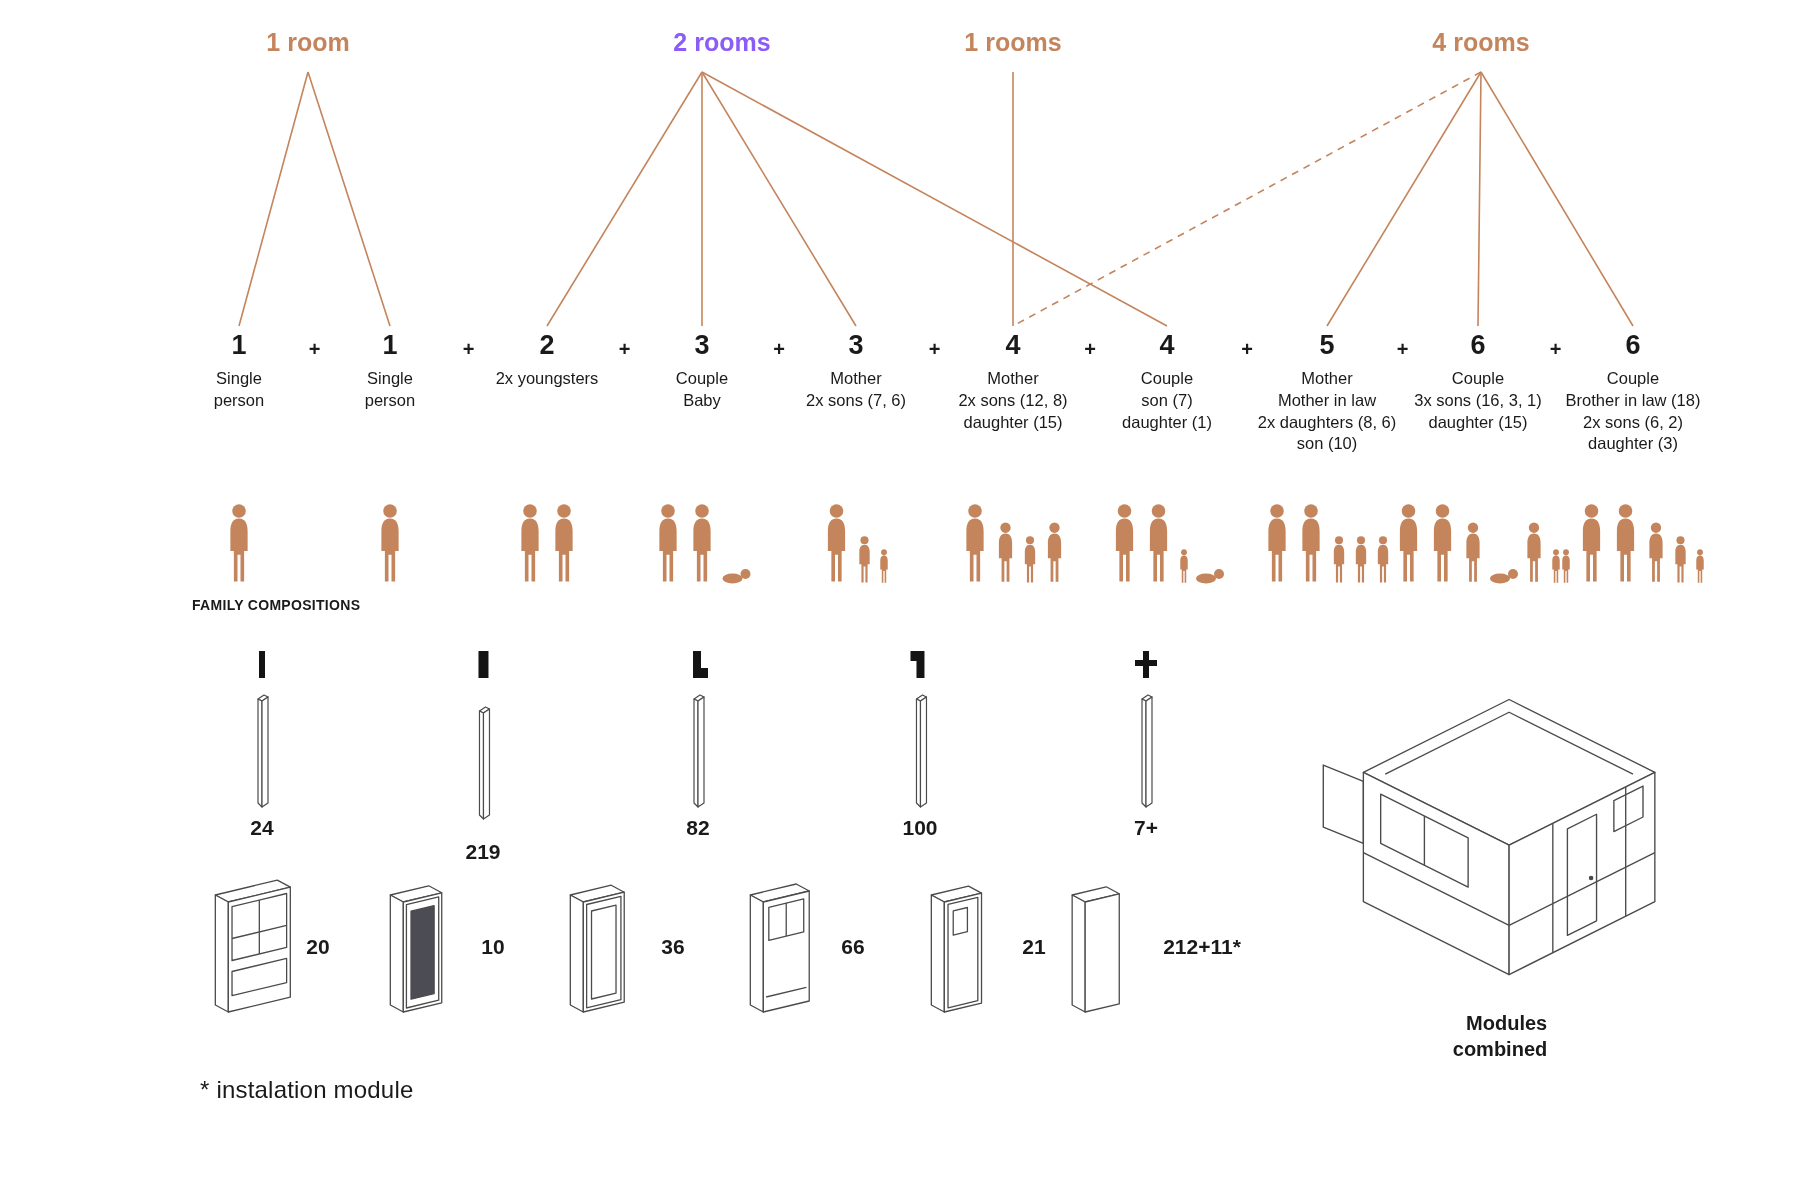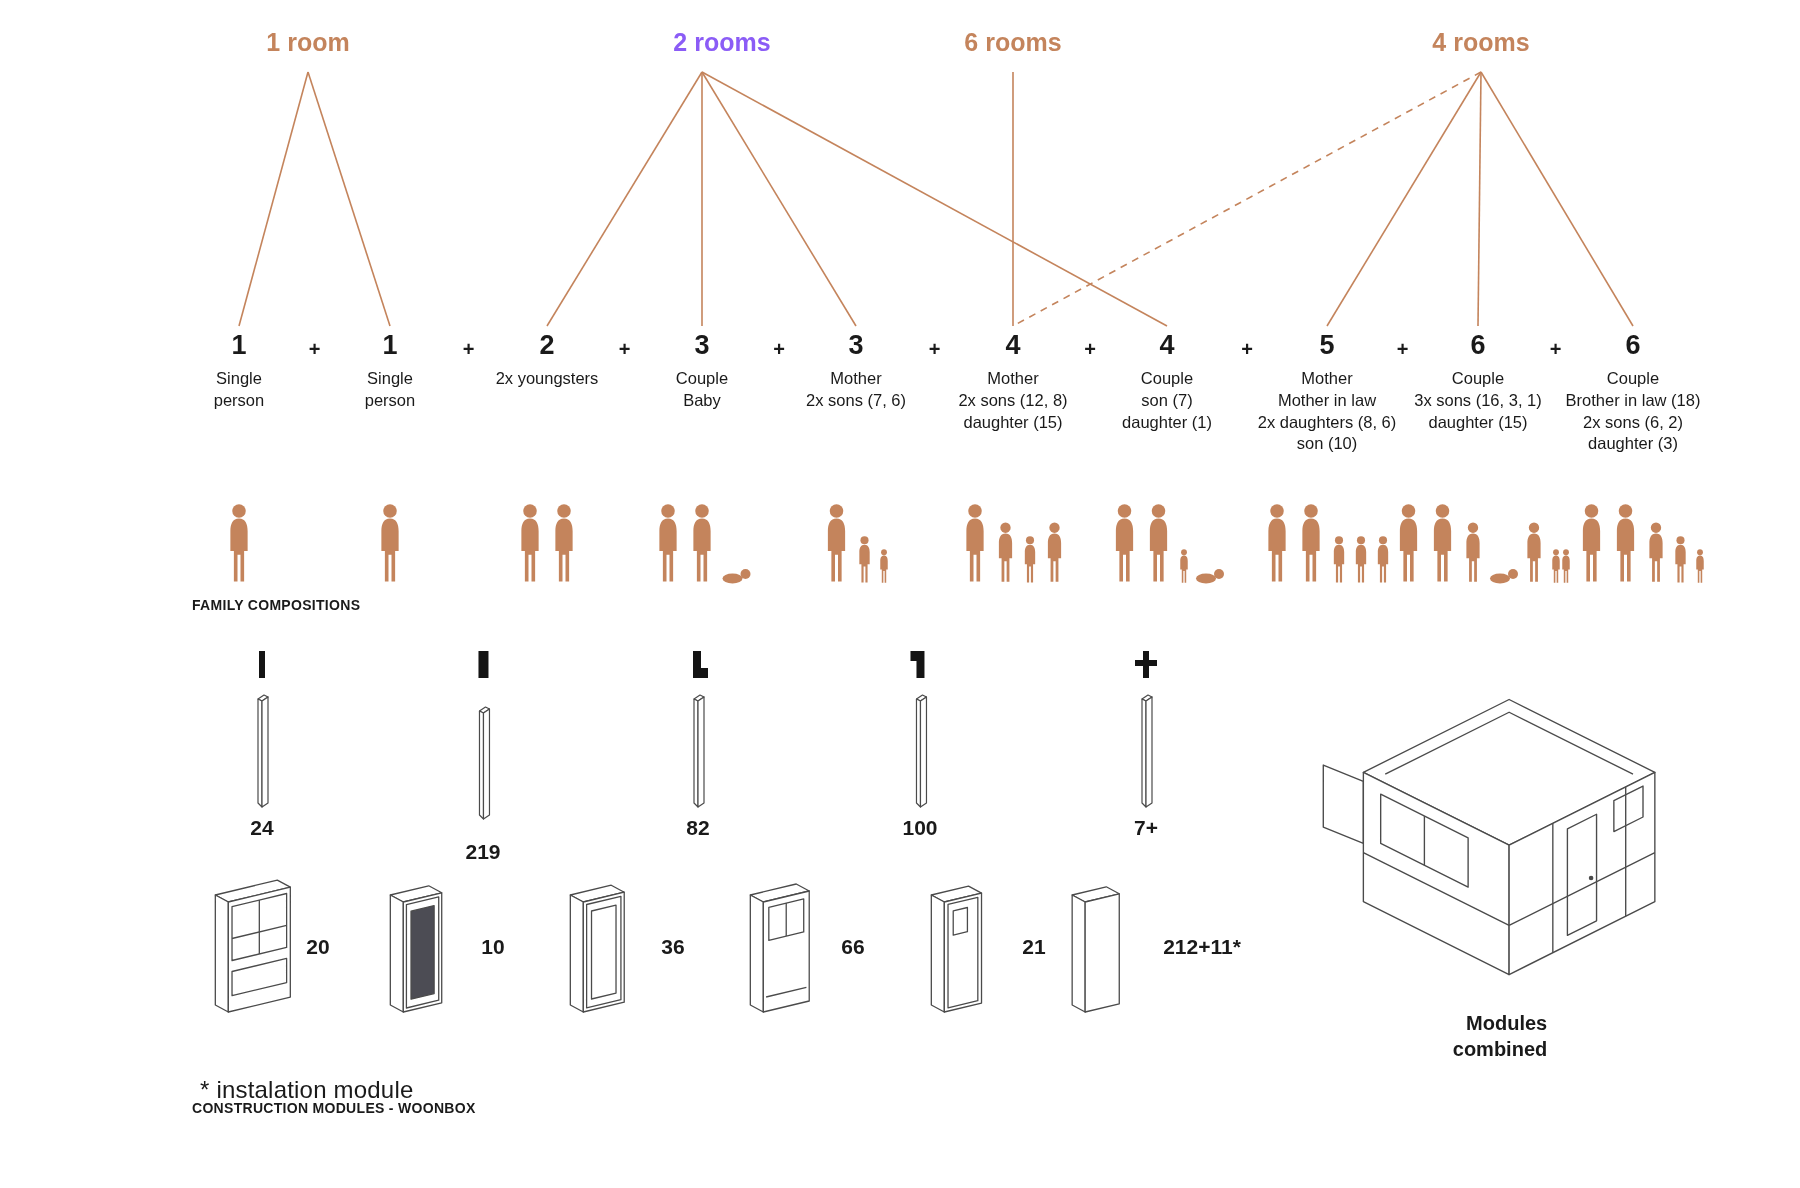--- a/index.html
+++ b/index.html
@@ -48,21 +48,21 @@
       <line x1="1013" y1="72" x2="1013" y2="326" stroke="#c4845c" stroke-width="1.6"></line>
       <line x1="1481" y1="72" x2="1013" y2="326" stroke="#c4845c" stroke-width="1.6" stroke-dasharray="7 6"></line>
       <line x1="1481" y1="72" x2="1327" y2="326" stroke="#c4845c" stroke-width="1.6"></line>
       <line x1="1481" y1="72" x2="1478" y2="326" stroke="#c4845c" stroke-width="1.6"></line>
       <line x1="1481" y1="72" x2="1633" y2="326" stroke="#c4845c" stroke-width="1.6"></line>
     </svg>
 
   <div id="rooms">
       <div class="room-label" style="left: 308px; color: rgb(196, 132, 92);">1 room</div>
       <div class="room-label" style="left: 702px; color: #8b5cf6; margin-left: 20px;">2 rooms</div>
-      <div class="room-label" style="left: 1013px; color: rgb(196, 132, 92);">6 rooms</div>
+      <div class="room-label" style="left: 1013px; color: rgb(196, 132, 92);">1 rooms</div>
       <div class="room-label" style="left: 1481px; color: rgb(196, 132, 92);">4 rooms</div>
     </div>
 
   <div id="families">
       <div class="fam-col" style="left: 239px;">
         <div class="fam-number">1</div>
         <div class="fam-desc">
           <div>Single</div>
           <div>person</div>
         </div>
@@ -572,17 +572,16 @@
         <line x1="180" y1="256" x2="340" y2="176"></line>
       </g>
     </svg>
   </div>
 
   <div id="combined-caption">
     <div>Modules</div>
     <div>combined</div>
   </div>
 
-  <h2 id="modules-title" class="section-title">CONSTRUCTION MODULES - WOONBOX</h2>
 
   <div id="footnote">* instalation module</div>
 
 </div>
 
 </body></html>

